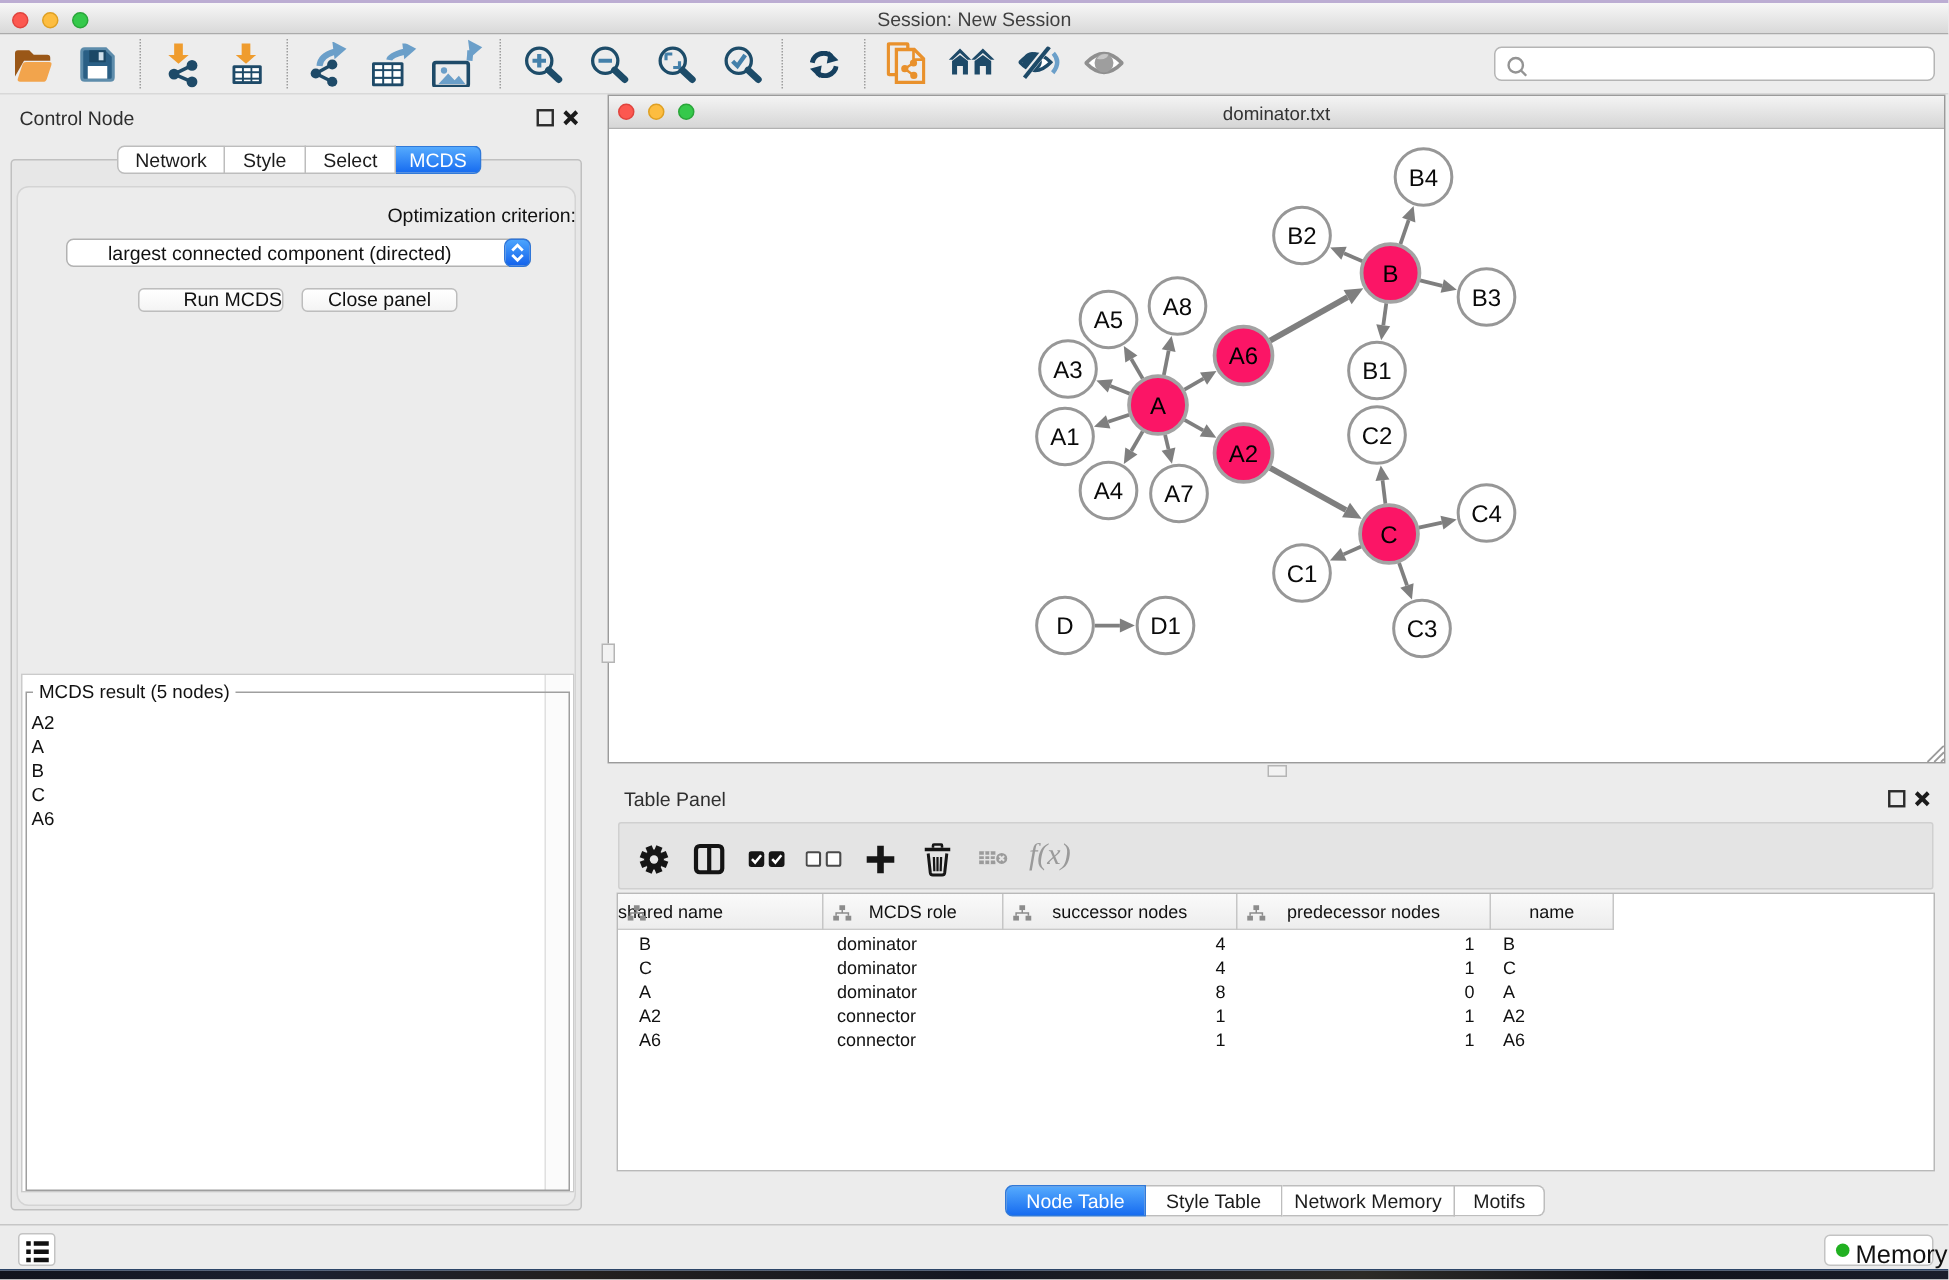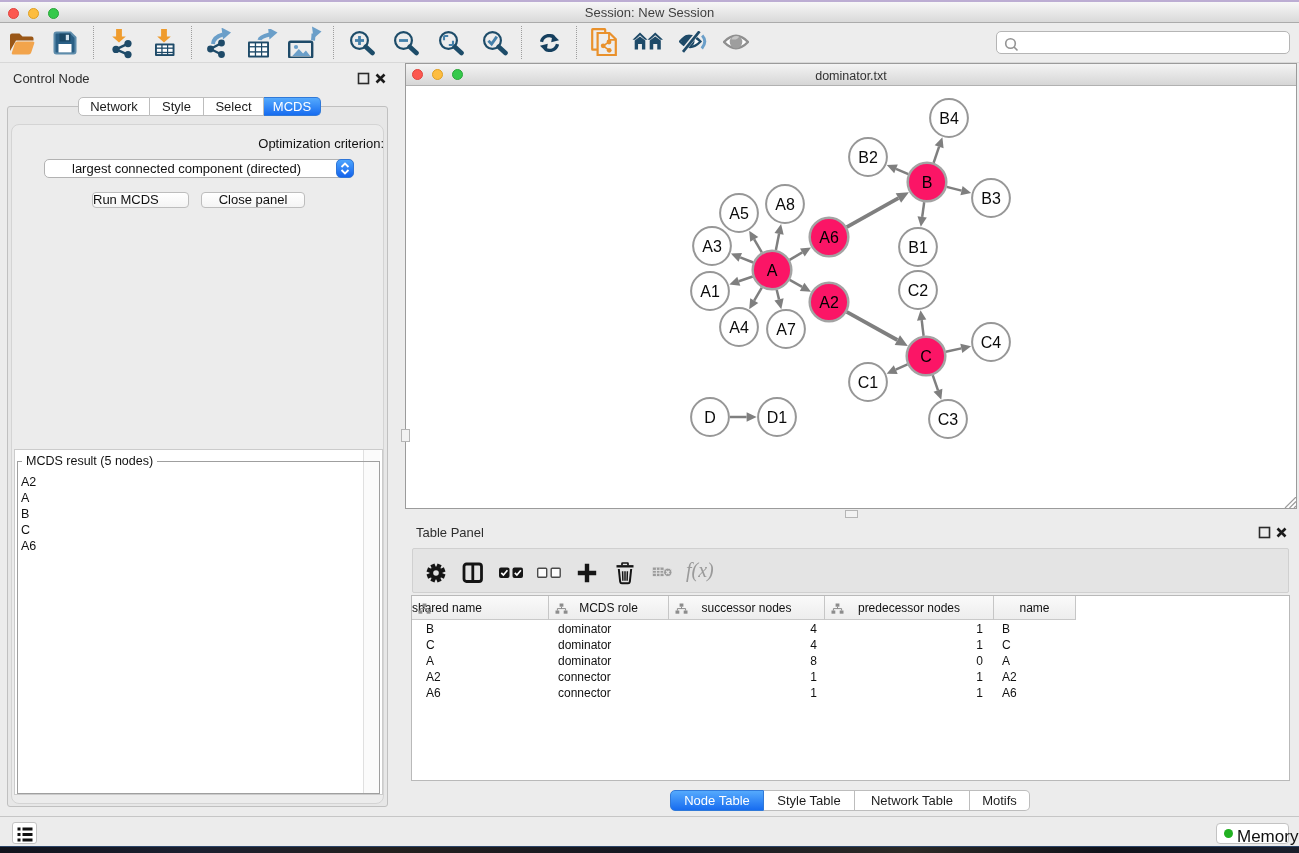--- a/index.html
+++ b/index.html
@@ -145,21 +145,21 @@
 <div class="abs" style="left:11px;top:124px;width:373px;height:680px;background:#ececec;border:1px solid #d4d4d4;border-radius:8px"></div>
 <div class="abs" style="left:78px;top:97px;height:19px;font-size:13px"><div class="seg first" style="width:72px;line-height:17px">Network</div><div class="seg" style="width:54px;line-height:17px">Style</div><div class="seg" style="width:60px;line-height:17px">Select</div><div class="seg sel last" style="width:57px;line-height:17px">MCDS</div></div>
 <div class="abs" style="left:11px;top:136px;width:373px;text-align:right;font-size:13px;color:#111">Optimization criterion:</div>
 <div class="abs" style="left:44px;top:159px;width:310px;height:19px;background:#fff;border:1px solid #b2b2b2;border-radius:5px"></div>
 <div class="abs" style="left:72px;top:160px;font-size:13px;color:#111;line-height:17px">largest connected component (directed)</div>
 <div class="abs" style="left:336px;top:159px;width:18px;height:19px;background:linear-gradient(#4ba4fd,#1463ec);border-radius:5px;border:1px solid #2f76d8"></div>
 <svg class="abs" style="left:338px;top:161px;" width="14" height="15" viewBox="0 0 14 15">
     <polyline points="3.5,6 7,2.5 10.5,6" stroke="#fff" stroke-width="1.8" fill="none"></polyline>
     <polyline points="3.5,9 7,12.5 10.5,9" stroke="#fff" stroke-width="1.8" fill="none"></polyline>
   </svg>
-<div class="abs" style="left:92px;top:192px;width:97px;height:16px;background:linear-gradient(#fff,#f4f4f4);border:1px solid #bdbdbd;border-radius:4px;text-align:left;font-size:13px;line-height:14px;color:#111">Run MCDS</div>
+<div class="abs" style="left:92px;top:192px;width:97px;height:16px;background:linear-gradient(#fff,#f4f4f4);border:1px solid #bdbdbd;border-radius:4px;text-align:right;font-size:13px;line-height:14px;color:#111">Run MCDS</div>
 <div class="abs" style="left:201px;top:192px;width:104px;height:16px;background:linear-gradient(#fff,#f4f4f4);border:1px solid #bdbdbd;border-radius:4px;text-align:center;font-size:13px;line-height:14px;color:#111">Close panel</div>
 <div class="abs" style="left:14px;top:449px;width:369px;height:346px;background:#fff;border:1px solid #cbcbcb"></div>
 <div class="abs" style="left:363px;top:450px;width:17px;height:344px;background:#fbfbfb;border-left:1px solid #e0e0e0"></div>
 <div class="abs" style="left:17px;top:461px;width:363px;height:333px;border:1px solid #9f9f9f"></div>
 <div class="abs" style="left:22px;top:454px;background:#fff;padding:0 4px;font-size:12.5px;color:#111">MCDS result (5 nodes)</div>
 <div class="abs" style="left:21px;top:474px;font-size:12.5px;color:#111;line-height:16px">A2<br>A<br>B<br>C<br>A6</div>
 <div class="abs" style="left:405px;top:63px;width:892px;height:446px;background:#fff;border:1px solid #9b9b9b"></div>
 <div class="abs" style="left:406px;top:64px;width:890px;height:22px;background:linear-gradient(#f4f4f4,#d6d6d6);border-bottom:1px solid #b1b1b1"></div>
 <div class="abs" style="left:412px;top:69px;width:11px;height:11px;border-radius:50%;background:#fc5850;border:1px solid #e0443e"></div>
 <div class="abs" style="left:432px;top:69px;width:11px;height:11px;border-radius:50%;background:#fdbd40;border:1px solid #dfa023"></div>
@@ -357,21 +357,21 @@
 <div class="abs" style="left:426px;top:669px;font-size:12px;color:#111;line-height:16px">A2</div>
 <div class="abs" style="left:558px;top:669px;font-size:12px;color:#111;line-height:16px">connector</div>
 <div class="abs" style="left:669px;top:669px;width:148px;text-align:right;font-size:12px;color:#111;line-height:16px">1</div>
 <div class="abs" style="left:825px;top:669px;width:158px;text-align:right;font-size:12px;color:#111;line-height:16px">1</div>
 <div class="abs" style="left:1002px;top:669px;font-size:12px;color:#111;line-height:16px">A2</div>
 <div class="abs" style="left:426px;top:685px;font-size:12px;color:#111;line-height:16px">A6</div>
 <div class="abs" style="left:558px;top:685px;font-size:12px;color:#111;line-height:16px">connector</div>
 <div class="abs" style="left:669px;top:685px;width:148px;text-align:right;font-size:12px;color:#111;line-height:16px">1</div>
 <div class="abs" style="left:825px;top:685px;width:158px;text-align:right;font-size:12px;color:#111;line-height:16px">1</div>
 <div class="abs" style="left:1002px;top:685px;font-size:12px;color:#111;line-height:16px">A6</div>
-<div class="abs" style="left:670px;top:790px;height:21px;font-size:13px"><div class="seg first sel" style="width:94px;line-height:19px;border-radius:5px 0 0 5px">Node Table</div><div class="seg" style="width:91px;line-height:19px">Style Table</div><div class="seg" style="width:115px;line-height:19px">Network Table</div><div class="seg last" style="width:60px;line-height:19px">Motifs</div></div>
+<div class="abs" style="left:670px;top:790px;height:21px;font-size:13px"><div class="seg first sel" style="width:94px;line-height:19px;border-radius:5px 0 0 5px">Node Table</div><div class="seg" style="width:91px;line-height:19px">Style Table</div><div class="seg" style="width:115px;line-height:19px">Network Memory</div><div class="seg last" style="width:60px;line-height:19px">Motifs</div></div>
 <div class="abs" style="left:0;top:816px;width:1299px;height:30px;background:#ececec;border-top:1px solid #c6c6c6"></div>
 <div class="abs" style="left:12px;top:822px;width:25px;height:22px;background:#fff;border:1px solid #c3c3c3;border-radius:3px"></div>
 <svg class="abs" style="left:15px;top:824px;" width="20" height="20" viewBox="0 0 20 20">
     <rect x="2.5" y="3.5" width="3" height="3" fill="#111"></rect>
     <rect x="7.5" y="3.5" width="10" height="3" fill="#111"></rect>
     <rect x="2.5" y="9" width="3" height="3" fill="#111"></rect>
     <rect x="7.5" y="9" width="10" height="3" fill="#111"></rect>
     <rect x="2.5" y="14.5" width="3" height="3" fill="#111"></rect>
     <rect x="7.5" y="14.5" width="10" height="3" fill="#111"></rect>
   </svg>

